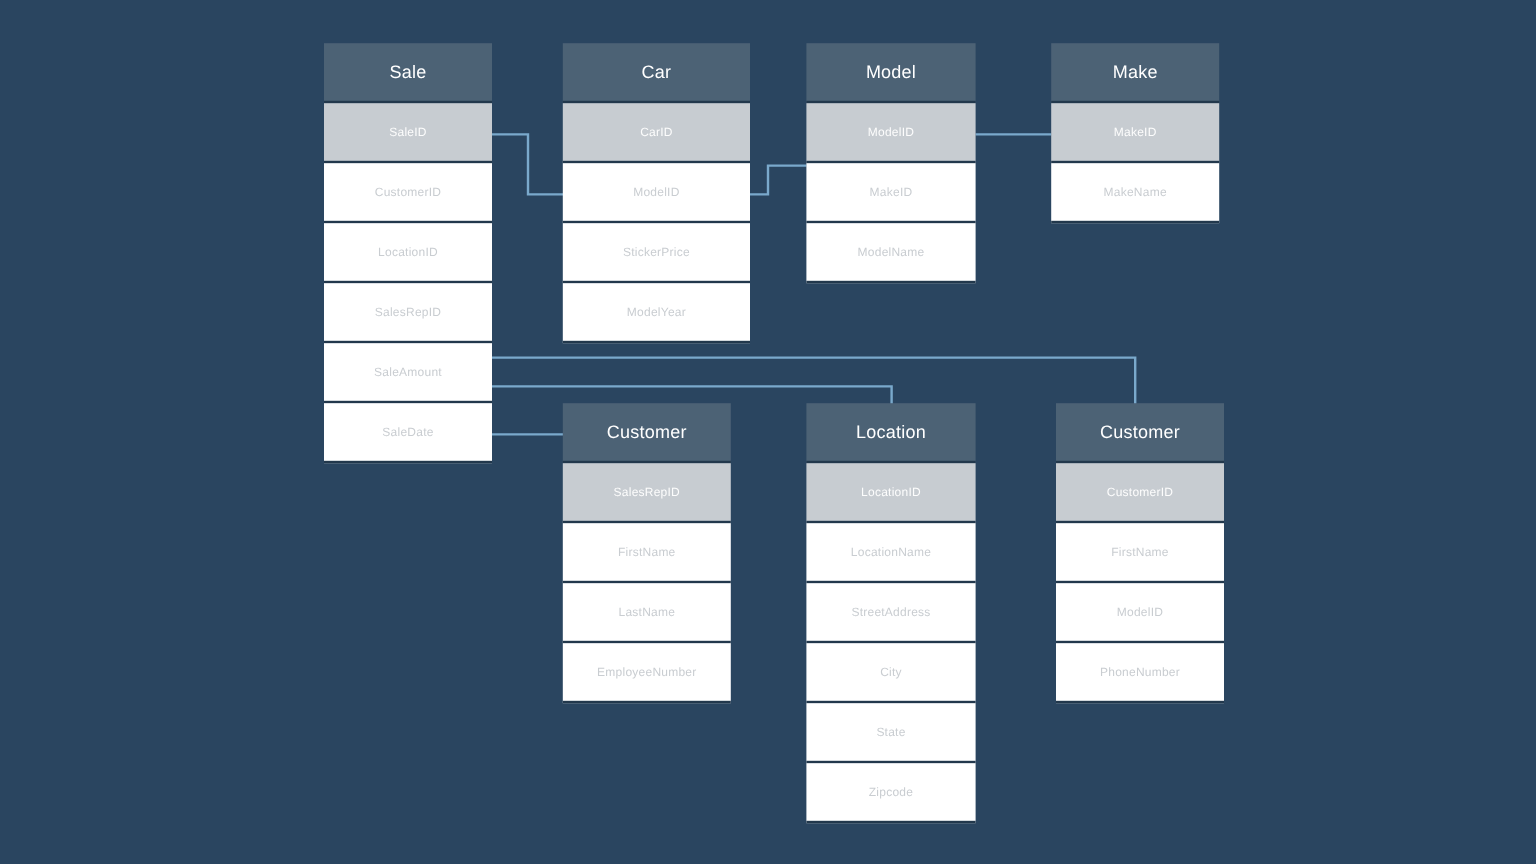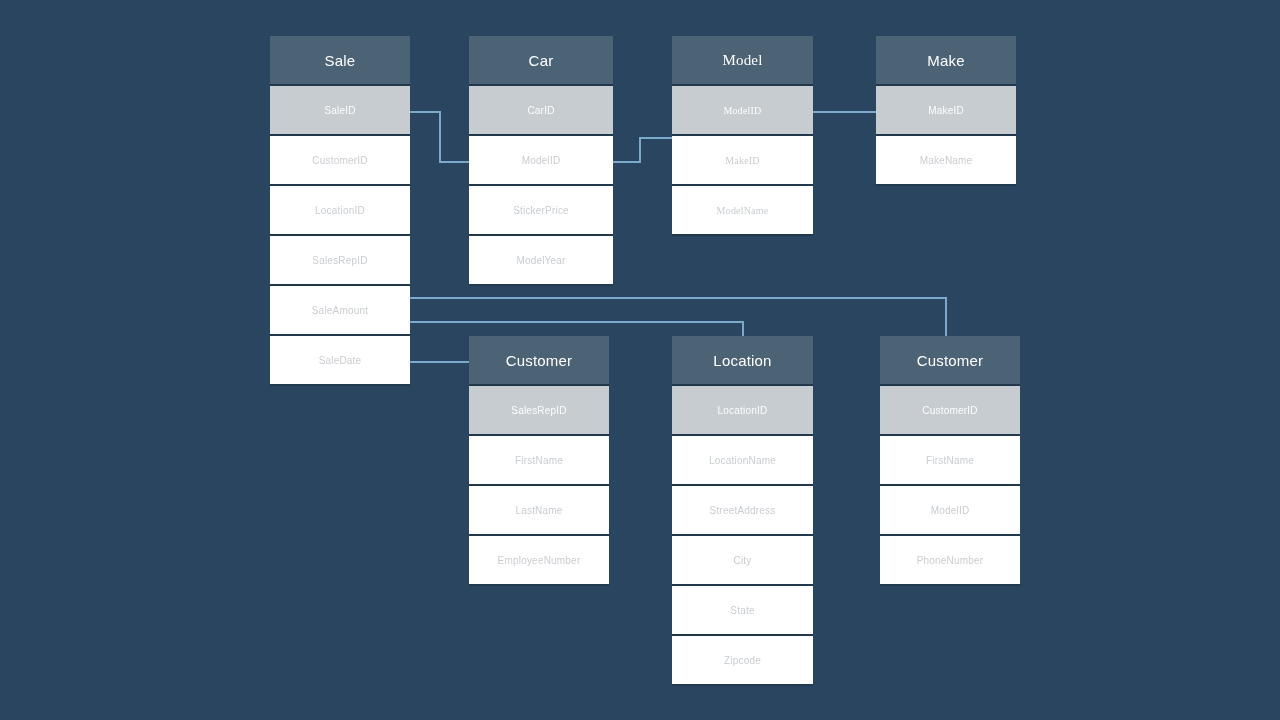--- a/index.html
+++ b/index.html
@@ -80,28 +80,28 @@
   <div id="entities">
       <div class="entity" style="left: 270px; top: 36px; width: 140px;">
         <div class="entity-header">Sale</div>
         <div class="entity-row pk">SaleID</div>
         <div class="entity-row">CustomerID</div>
         <div class="entity-row">LocationID</div>
         <div class="entity-row">SalesRepID</div>
         <div class="entity-row">SaleAmount</div>
         <div class="entity-row">SaleDate</div>
       </div>
-      <div class="entity" style="left: 469px; top: 36px; width: 144px;">
+      <div class="entity" style="left: 469px; top: 36px; width: 156px;">
         <div class="entity-header">Car</div>
         <div class="entity-row pk">CarID</div>
         <div class="entity-row">ModelID</div>
         <div class="entity-row">StickerPrice</div>
         <div class="entity-row">ModelYear</div>
       </div>
-      <div class="entity" style="left: 672px; top: 36px; width: 141px; font-family: Liberation Serif, serif;">
+      <div class="entity" style="left: 672px; top: 36px; width: 141px;">
         <div class="entity-header">Model</div>
         <div class="entity-row pk">ModelID</div>
         <div class="entity-row">MakeID</div>
         <div class="entity-row">ModelName</div>
       </div>
       <div class="entity" style="left: 876px; top: 36px; width: 140px;">
         <div class="entity-header">Make</div>
         <div class="entity-row pk">MakeID</div>
         <div class="entity-row">MakeName</div>
       </div>

